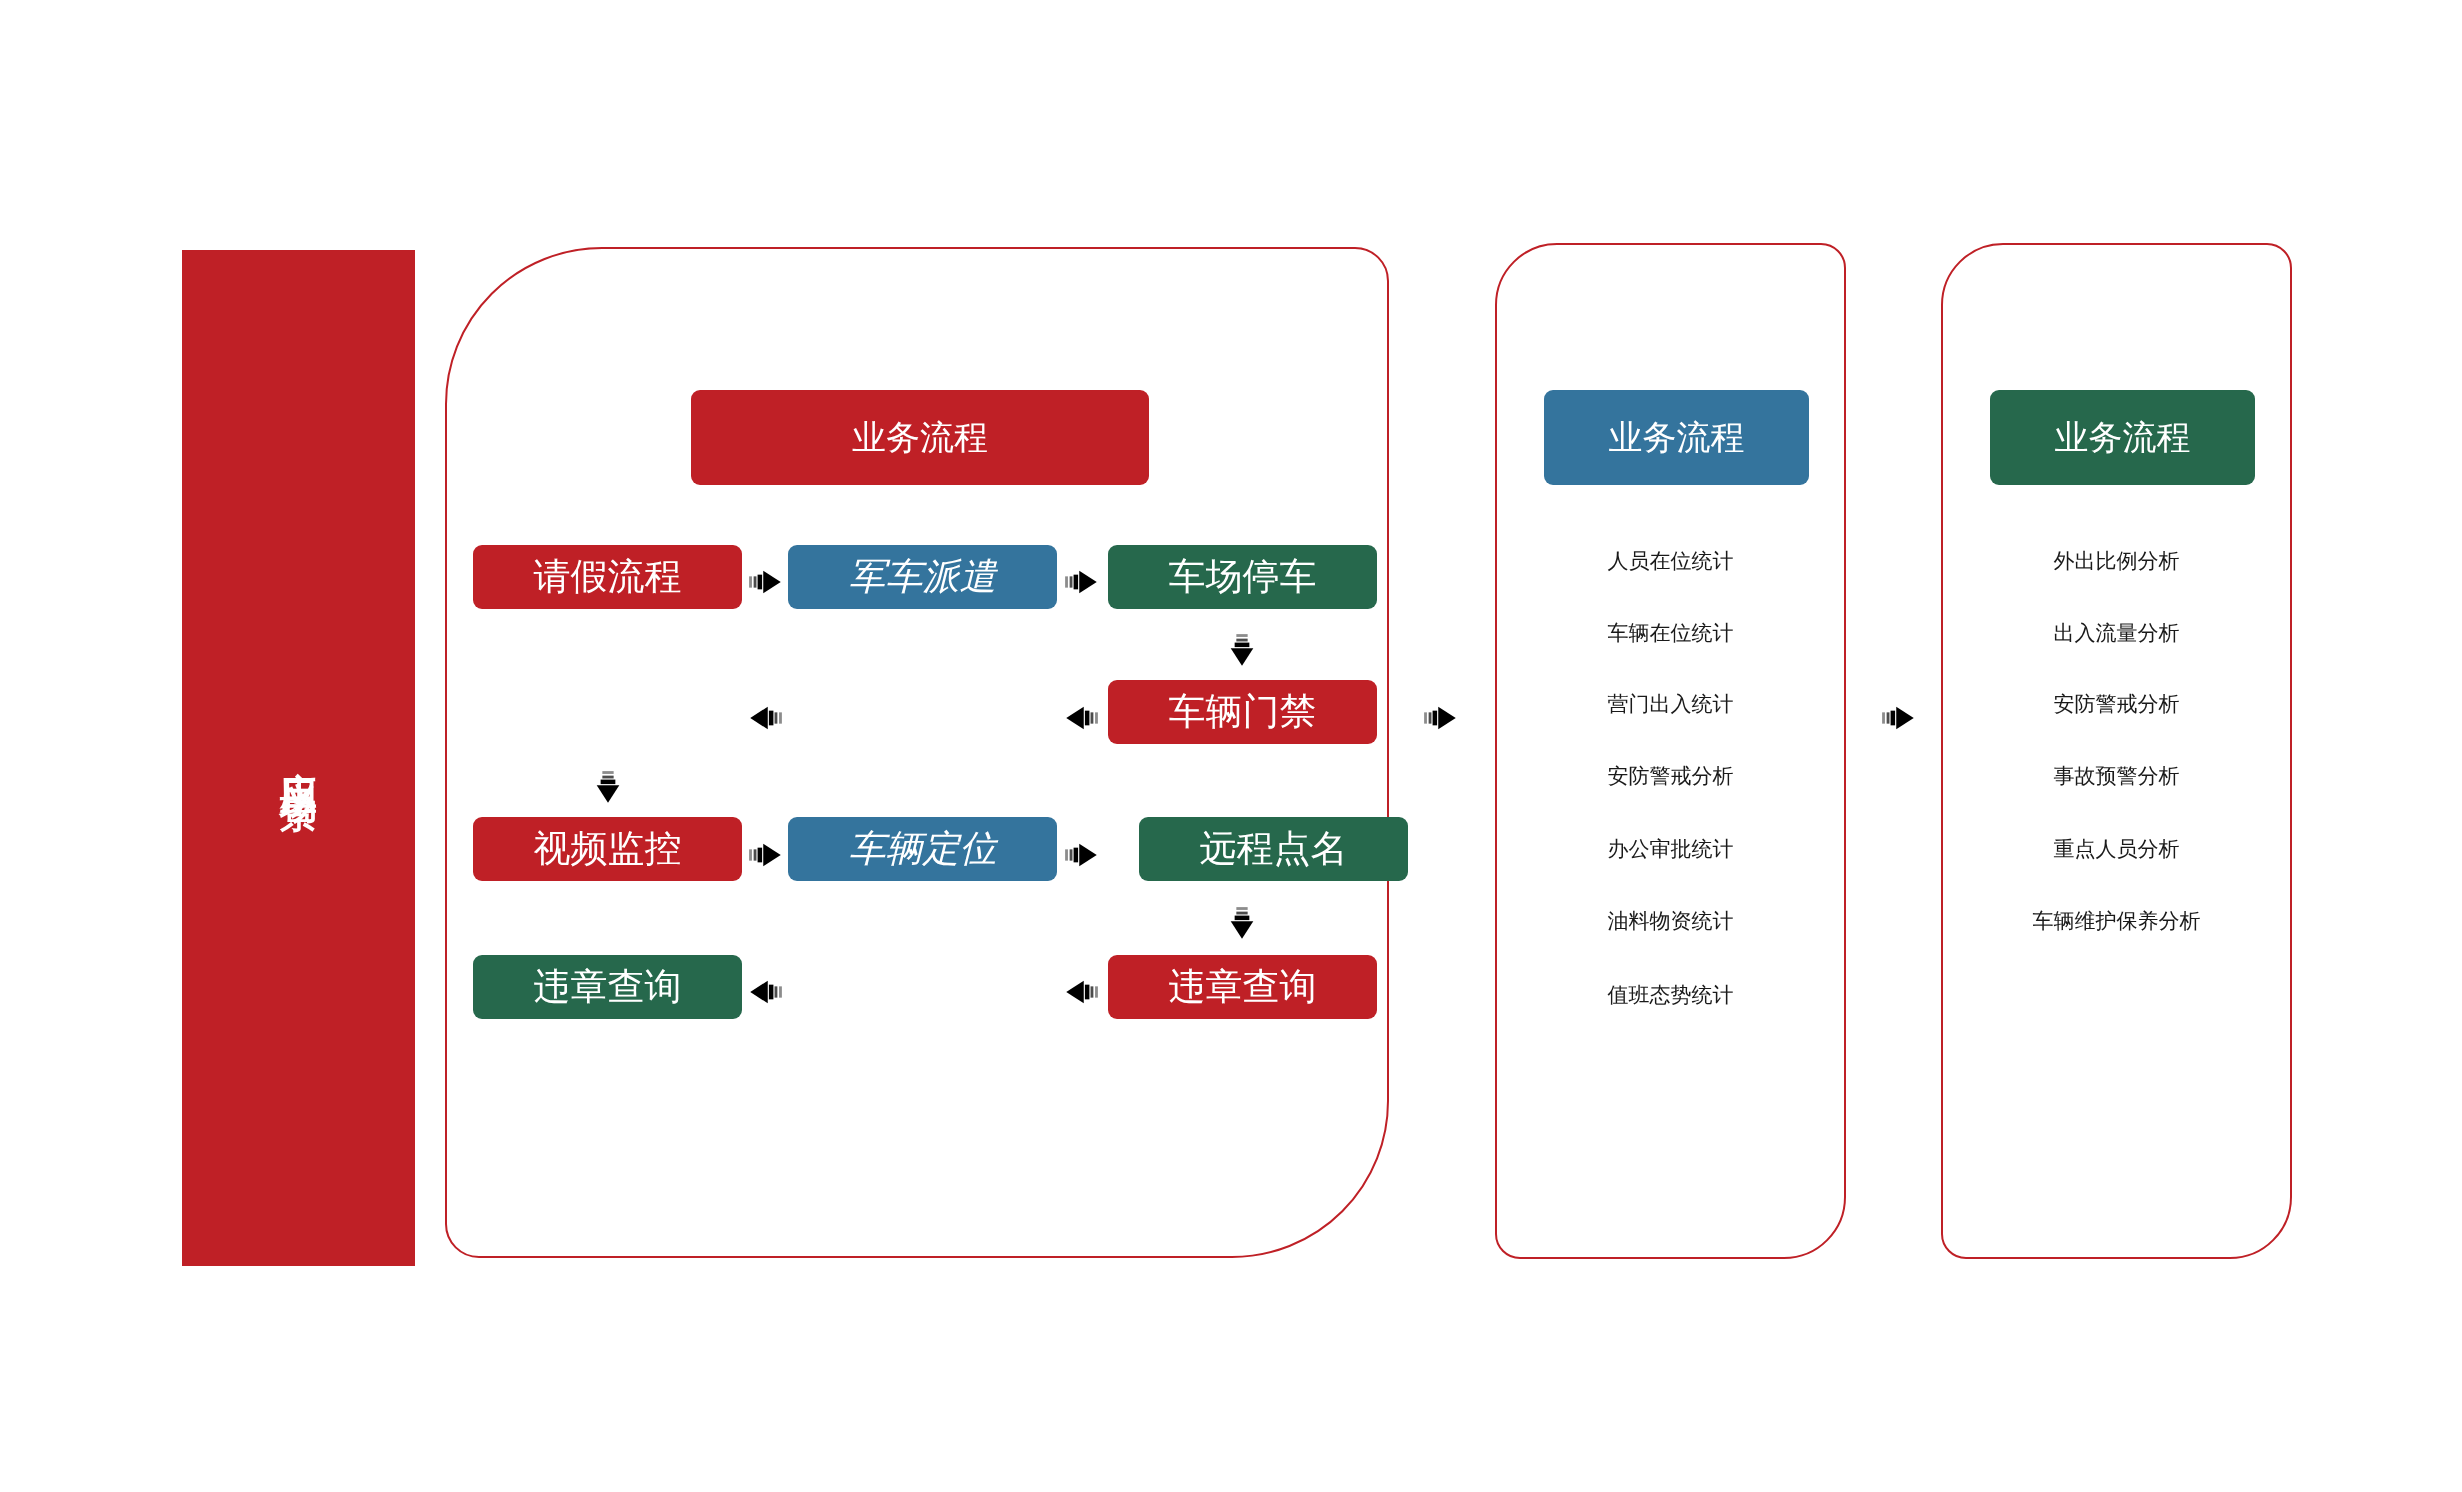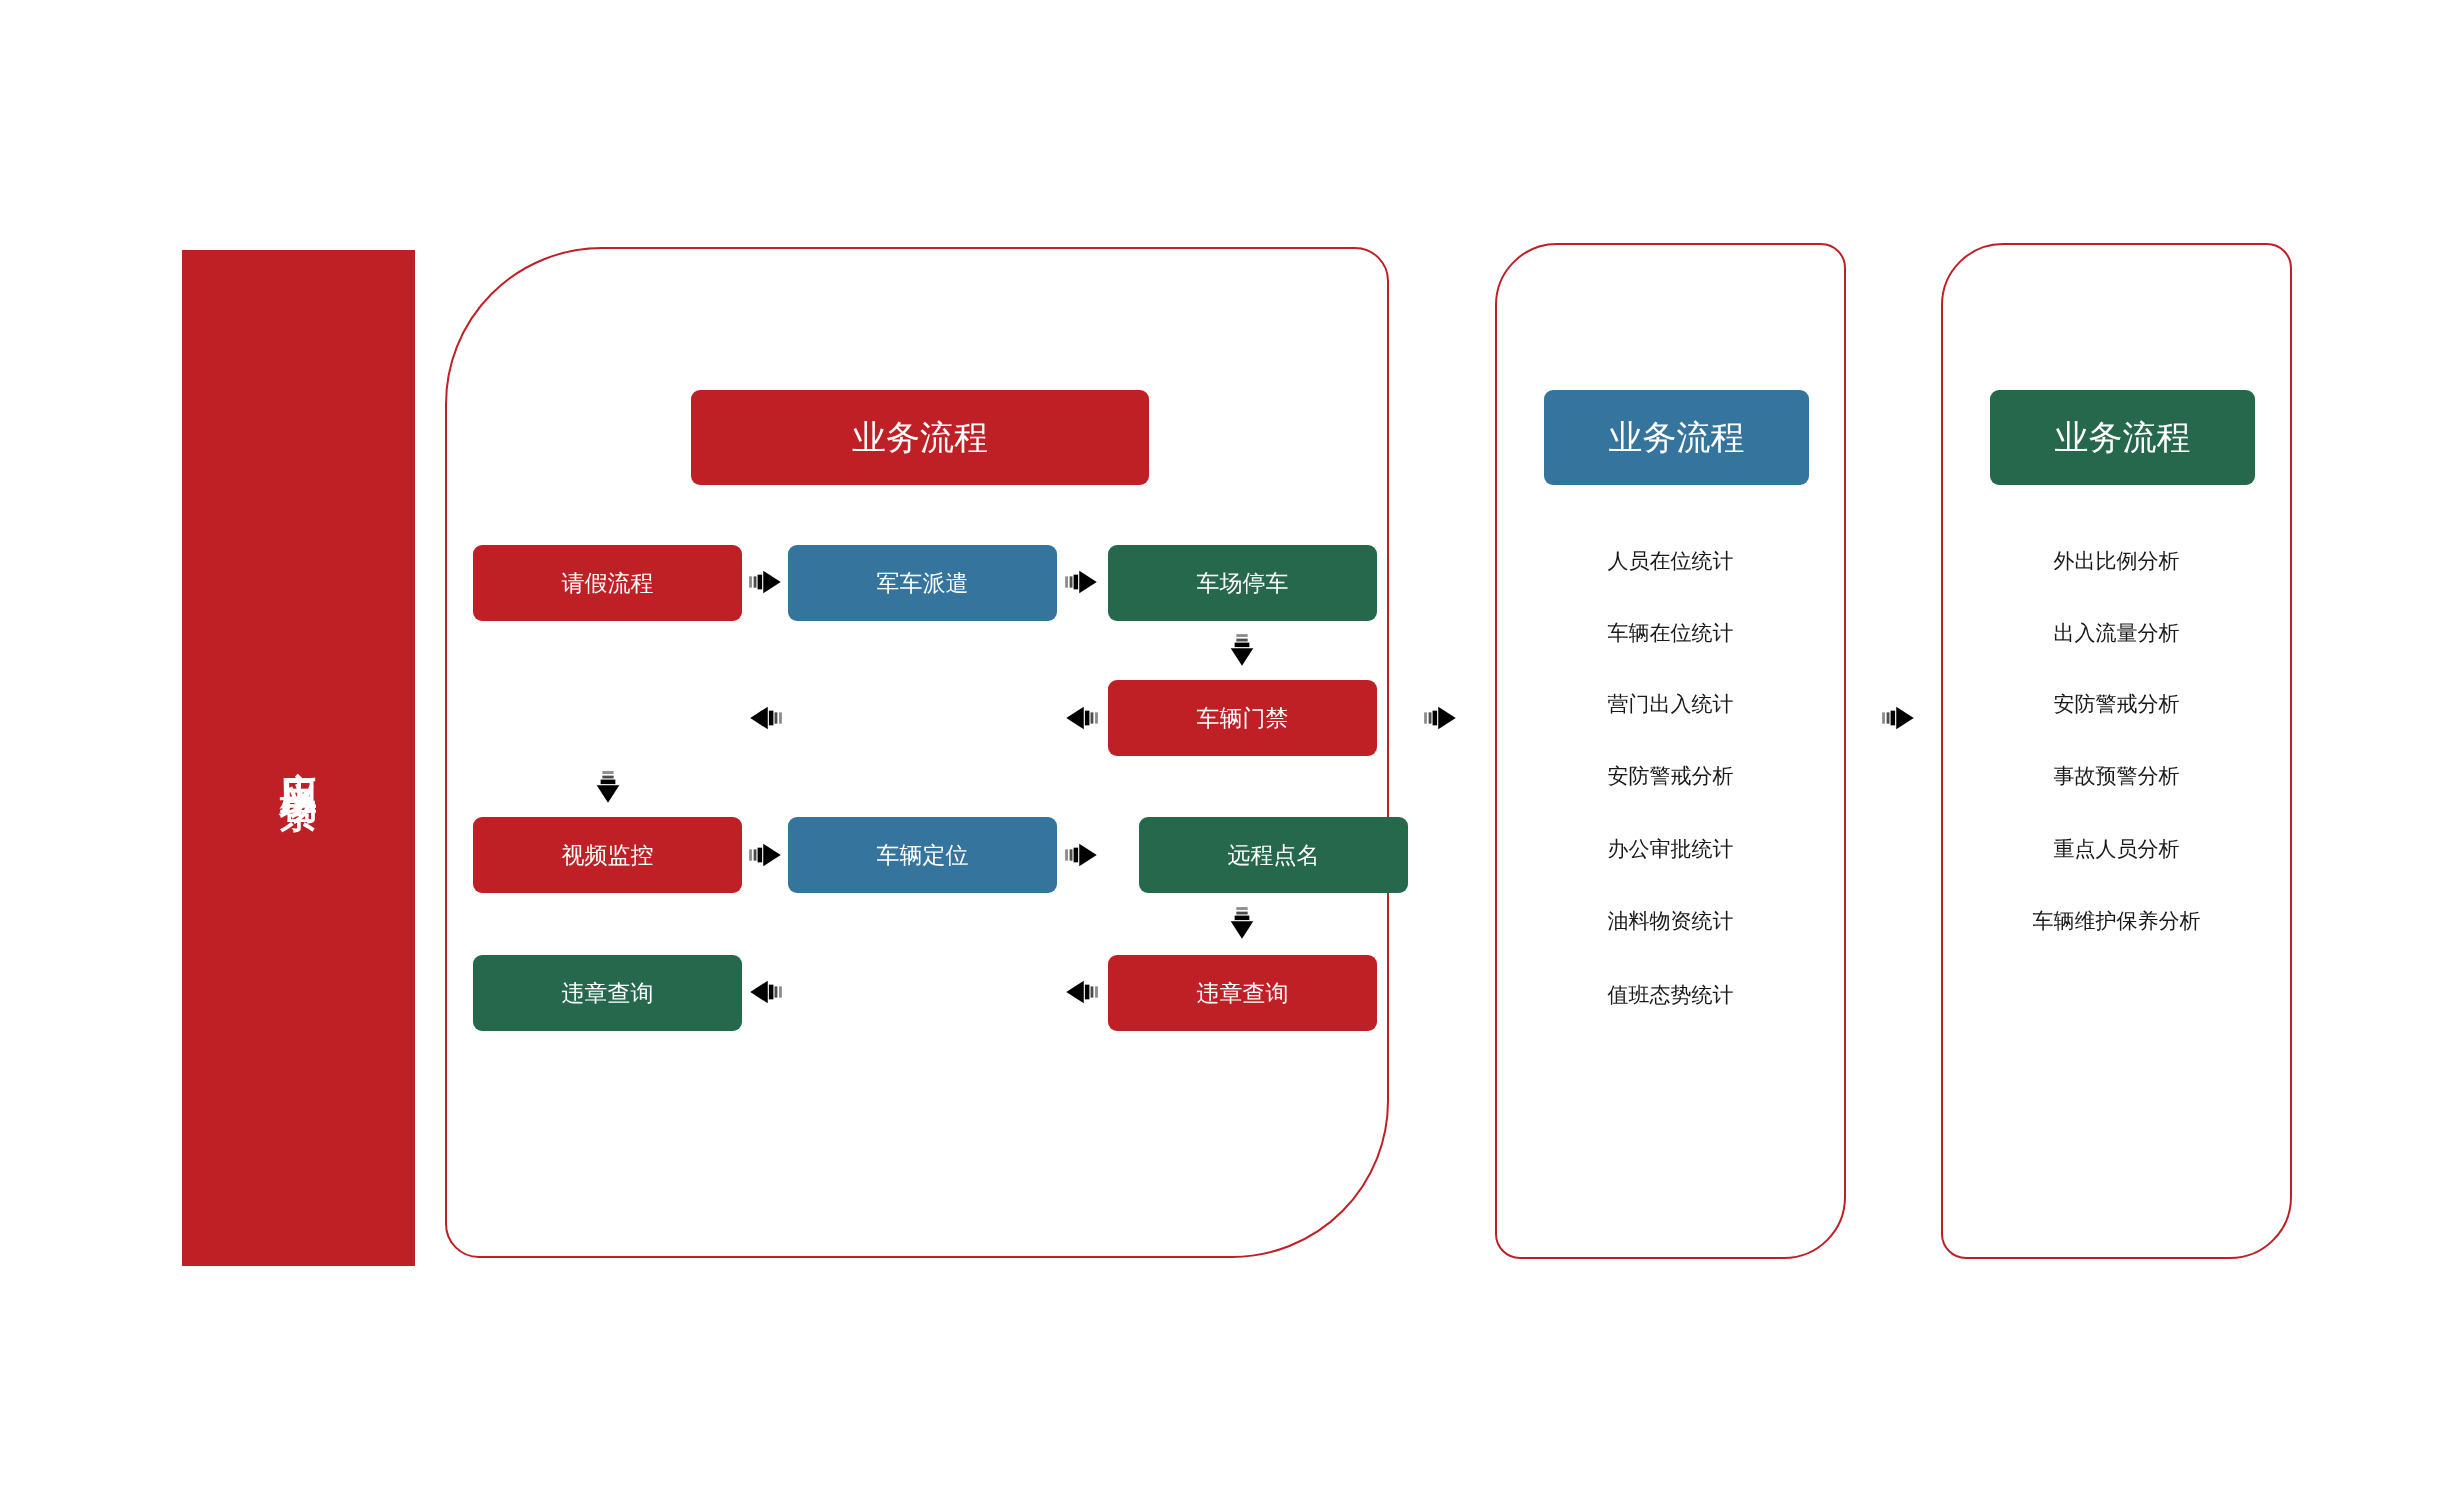--- a/index.html
+++ b/index.html
@@ -39,26 +39,26 @@
     position:absolute;height:95px;border-radius:9px;
     display:flex;align-items:center;justify-content:center;
     color:var(--white);font-size:34px;
   }
   .hdr.red{left:691px;top:390px;width:458px;background:var(--red);}
   .hdr.blue{left:1544px;top:390px;width:265px;background:var(--blue);}
   .hdr.green{left:1990px;top:390px;width:265px;background:var(--green);}
 
   
   .cell{
-    position:absolute;width:269px;height:76px;border-radius:9px;
+    position:absolute;width:269px;height:64px;border-radius:9px;
     display:flex;align-items:center;justify-content:center;
-    color:var(--white);font-size:23px;
+    color:var(--white);font-size:37px;
   }
   .cell.red{background:var(--red);}
-  .cell.blue{background:var(--blue);}
+  .cell.blue{background:var(--blue);font-style:italic;}
   .cell.green{background:var(--green);}
 
   
   .list-item{
     position:absolute;width:351px;text-align:center;
     color:var(--text-dark);font-size:21px;line-height:36px;
   }
   .list-item.stats{left:1495px;}
   .list-item.analysis{left:1941px;}
 

